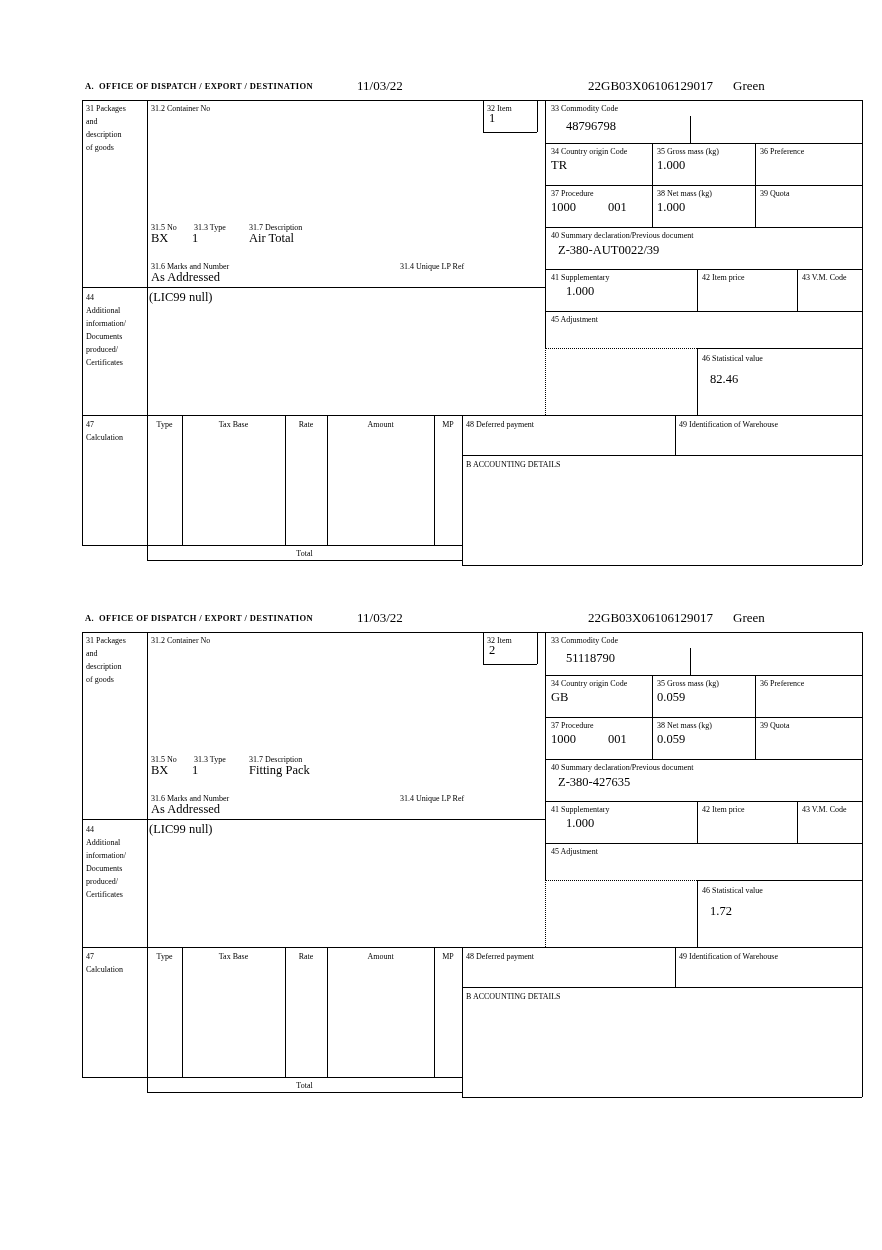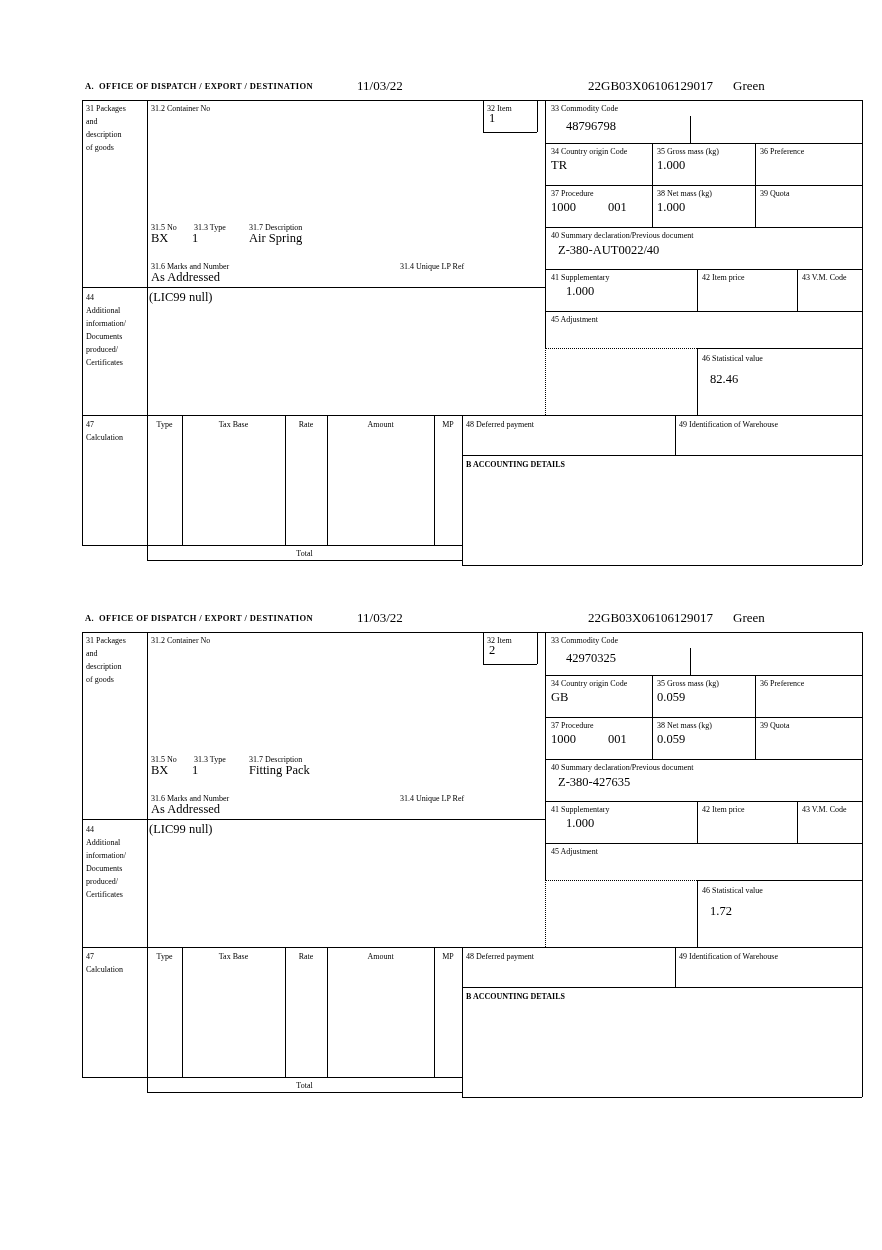--- a/index.html
+++ b/index.html
@@ -7,21 +7,21 @@
   #page {
     position:relative; width:882px; height:1250px; background:#ffffff;
     font-family:"Liberation Serif", serif; color:#000; overflow:hidden;padding-left:35px;
   }
   .block { position:absolute; left:0; width:882px; height:532px; }
   .t   { position:absolute; white-space:pre-line; }
   .lab { font-size:8px; line-height:13px; }
   .val { font-size:12.5px; line-height:14px; white-space:pre; }
   .hdr-title { font-size:8.5px; font-weight:bold; letter-spacing:.4px; white-space:pre; }
   .hdr-val   { font-size:13px; white-space:pre; }
-  .b   { font-weight:bold; }
+  .b   { font-weight:normal; }
   .ctr { text-align:center; }
   .ln  { position:absolute; }
   .lh  { border-top:1px solid #000; height:0; }
   .lhd { border-top:1px dotted #000; height:0; }
   .lv  { border-left:1px solid #000; width:0; }
   .lvd { border-left:1px dotted #000; width:0; }
 </style>
 </head>
 <body>
 
@@ -113,22 +113,22 @@
 
   <div class="t val" style="left:489px;top:111px">1</div>
   <div class="t val" style="left:566px;top:119px">48796798</div>
   <div class="t val" style="left:551px;top:158px">TR</div>
   <div class="t val" style="left:657px;top:158px">1.000</div>
   <div class="t val" style="left:551px;top:200px">1000</div>
   <div class="t val" style="left:608px;top:200px">001</div>
   <div class="t val" style="left:657px;top:200px">1.000</div>
   <div class="t val" style="left:151px;top:231px">BX</div>
   <div class="t val" style="left:192px;top:231px">1</div>
-  <div class="t val" style="left:249px;top:231px">Air Spring</div>
-  <div class="t val" style="left:558px;top:243px">Z-380-AUT0022/40</div>
+  <div class="t val" style="left:249px;top:231px">Air Total</div>
+  <div class="t val" style="left:558px;top:243px">Z-380-AUT0022/39</div>
   <div class="t val" style="left:151px;top:270px">As Addressed</div>
   <div class="t val" style="left:566px;top:284px">1.000</div>
   <div class="t val" style="left:149px;top:290px">(LIC99 null)</div>
   <div class="t val" style="left:710px;top:372px">82.46</div>
 
 </section>
 
 <section class="block" style="top: 532px;">
 
   <div class="t hdr-title" style="left:85px;top:81px">A.  OFFICE OF DISPATCH / EXPORT / DESTINATION</div>
@@ -208,21 +208,21 @@
   <div class="t lab ctr" style="left:182px;top:418px;width:103px">Tax Base</div>
   <div class="t lab ctr" style="left:285px;top:418px;width:42px">Rate</div>
   <div class="t lab ctr" style="left:327px;top:418px;width:107px">Amount</div>
   <div class="t lab ctr" style="left:434px;top:418px;width:28px">MP</div>
   <div class="t lab ctr" style="left:147px;top:547px;width:315px">Total</div>
   <div class="t lab" style="left:466px;top:418px">48 Deferred payment</div>
   <div class="t lab" style="left:679px;top:418px">49 Identification of Warehouse</div>
   <div class="t lab b" style="left:466px;top:458px">B ACCOUNTING DETAILS</div>
 
   <div class="t val" style="left:489px;top:111px">2</div>
-  <div class="t val" style="left:566px;top:119px">42970325</div>
+  <div class="t val" style="left:566px;top:119px">51118790</div>
   <div class="t val" style="left:551px;top:158px">GB</div>
   <div class="t val" style="left:657px;top:158px">0.059</div>
   <div class="t val" style="left:551px;top:200px">1000</div>
   <div class="t val" style="left:608px;top:200px">001</div>
   <div class="t val" style="left:657px;top:200px">0.059</div>
   <div class="t val" style="left:151px;top:231px">BX</div>
   <div class="t val" style="left:192px;top:231px">1</div>
   <div class="t val" style="left:249px;top:231px">Fitting Pack</div>
   <div class="t val" style="left:558px;top:243px">Z-380-427635</div>
   <div class="t val" style="left:151px;top:270px">As Addressed</div>

